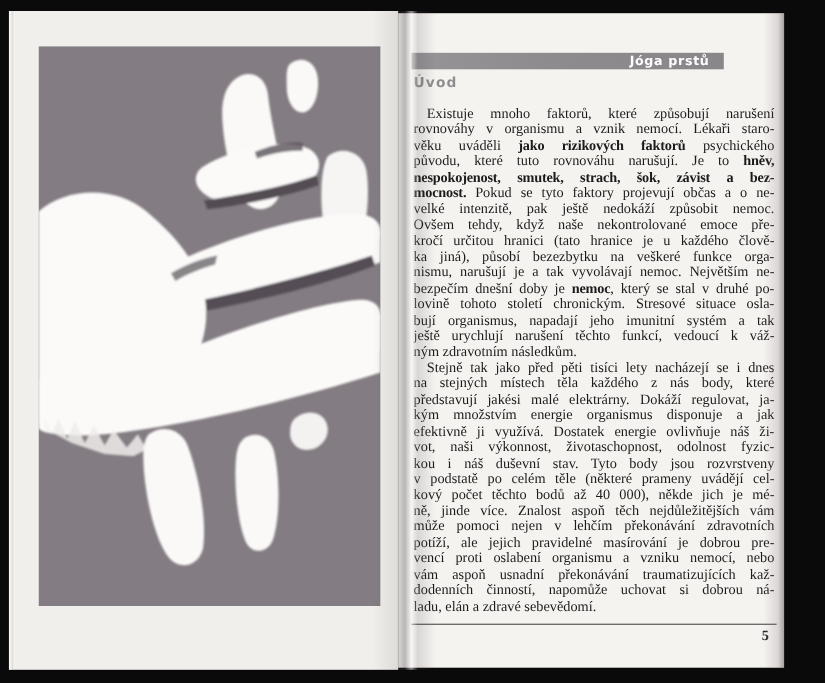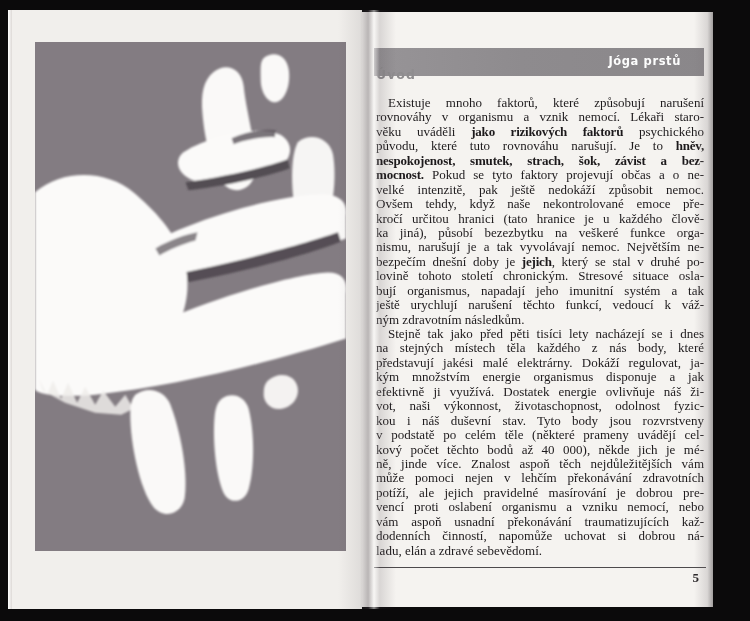--- a/index.html
+++ b/index.html
@@ -47,24 +47,24 @@
   
   .photo{
     position:absolute;left:27px;top:32px;width:311px;height:509px;
   }
   .photo svg{display:block;width:100%;height:100%;}
   
   .rp-inner{
     position:absolute;left:0;top:0;width:100%;height:100%;
   }
   .header-bar{
-    position:absolute;left:12px;top:36px;width:330px;height:15px;
+    position:absolute;left:12px;top:36px;width:284px;height:15px;
     background:linear-gradient(to right,#979497,var(--header-bar) 45%,#8a878a);
     display:flex;align-items:center;justify-content:flex-end;
-    padding:14px;box-sizing:border-box;
+    padding:4px;box-sizing:border-box;
   }
   .header-bar .title{
     color:#fdfdfd;
     font-family:"DejaVu Sans", sans-serif;
     font-size:11.5px;font-weight:700;letter-spacing:.6px;
     padding-right:9px;line-height:1;
   }
   .section-heading{
     position:absolute;left:14px;top:55px;
     color:#8f8d8f;
@@ -158,21 +158,21 @@
           <div class="bline"><span>rovnováhy v organismu a vznik nemocí. Lékaři staro-</span></div>
           <div class="bline"><span>věku uváděli </span><span class="bb">jako rizikových faktorů</span><span> psychického</span></div>
           <div class="bline"><span>původu, které tuto rovnováhu narušují. Je to </span><span class="bb">hněv,</span></div>
           <div class="bline"><span class="bb">nespokojenost, smutek, strach, šok, závist a bez-</span></div>
           <div class="bline"><span class="bb">mocnost.</span><span> Pokud se tyto faktory projevují občas a o ne-</span></div>
           <div class="bline"><span>velké intenzitě, pak ještě nedokáží způsobit nemoc.</span></div>
           <div class="bline"><span>Ovšem tehdy, když naše nekontrolované emoce pře-</span></div>
           <div class="bline"><span>kročí určitou hranici (tato hranice je u každého člově-</span></div>
           <div class="bline"><span>ka jiná), působí bezezbytku na veškeré funkce orga-</span></div>
           <div class="bline"><span>nismu, narušují je a tak vyvolávají nemoc. Největším ne-</span></div>
-          <div class="bline"><span>bezpečím dnešní doby je </span><span class="bb">jejich</span><span>, který se stal v druhé po-</span></div>
+          <div class="bline"><span>bezpečím dnešní doby je </span><span class="bb">nemoc</span><span>, který se stal v druhé po-</span></div>
           <div class="bline"><span>lovině tohoto století chronickým. Stresové situace osla-</span></div>
           <div class="bline"><span>bují organismus, napadají jeho imunitní systém a tak</span></div>
           <div class="bline"><span>ještě urychlují narušení těchto funkcí, vedoucí k váž-</span></div>
           <div class="bline plast"><span>ným zdravotním následkům.</span></div>
           <div class="bline pindent"><span>Stejně tak jako před pěti tisíci lety nacházejí se i dnes</span></div>
           <div class="bline"><span>na stejných místech těla každého z nás body, které</span></div>
           <div class="bline"><span>představují jakési malé elektrárny. Dokáží regulovat, ja-</span></div>
           <div class="bline"><span>kým množstvím energie organismus disponuje a jak</span></div>
           <div class="bline"><span>efektivně ji využívá. Dostatek energie ovlivňuje náš ži-</span></div>
           <div class="bline"><span>vot, naši výkonnost, životaschopnost, odolnost fyzic-</span></div>

